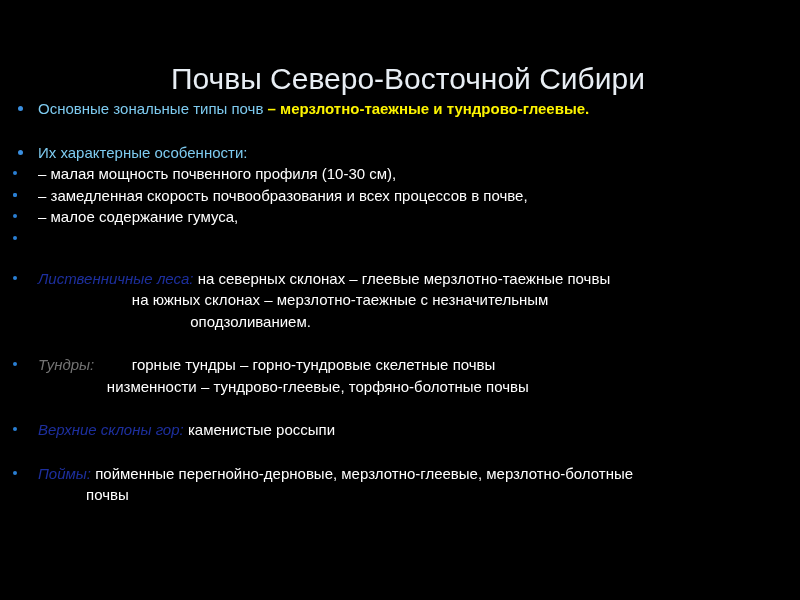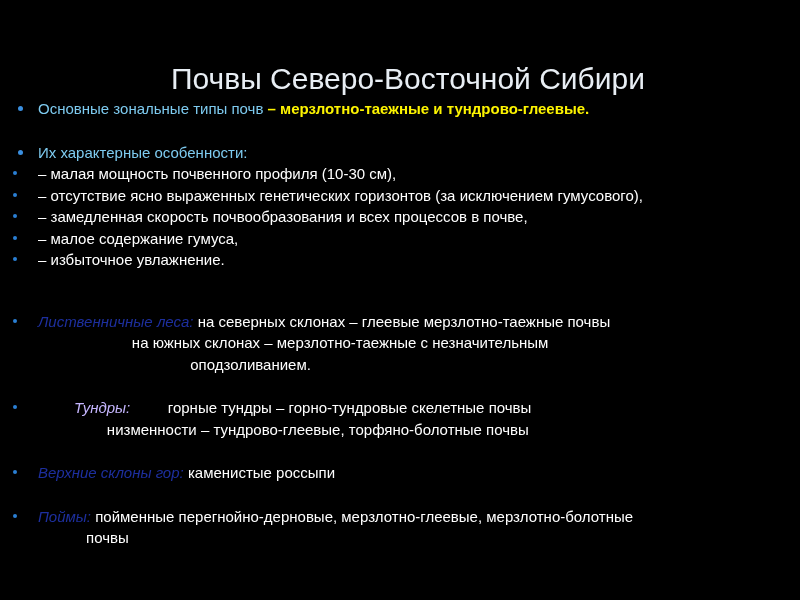--- a/index.html
+++ b/index.html
@@ -72,21 +72,21 @@
   .txt {
     display: inline;
     font-size: 15px;
     white-space: pre-wrap;
   }
 
   .c-cyan   { color: #7ecbf0; margin-top: 39px; }
   .c-yellow { color: #fdf400; font-weight: bold; text-align: right; }
   .c-white  { color: #ffffff; }
   .c-navy   { color: #1d2f9e; font-style: italic; text-align: center; }
-  .c-navy2  { color: #c4b5fd; font-style: italic; margin-left: 36px; }
+  .c-navy2  { color: #737373; font-style: italic; }
 
   .gap-sm { height: 10px; }
   .gap-md { height: 22px; }
   .gap-lg { height: 30px; }
 
   .cont {
     display: block;
     padding-left: 36px;
     font-size: 15px;
     color: #ffffff;
@@ -114,33 +114,31 @@
       <span class="bullet big"></span>
       <span class="txt c-cyan">Их характерные особенности:</span>
     </div>
 
     <div class="row">
       <span class="bullet"></span>
       <span class="txt c-white">– малая мощность почвенного профиля (10-30 см),</span>
     </div>
     <div class="row">
       <span class="bullet"></span>
-      <span class="txt c-white">– отсутствие ясно выраженных генетических горизонтов (за исключением гумусового),</span>
     </div>
     <div class="row">
       <span class="bullet"></span>
       <span class="txt c-white">– замедленная скорость почвообразования и всех процессов в почве,</span>
     </div>
     <div class="row">
       <span class="bullet"></span>
       <span class="txt c-white">– малое содержание гумуса,</span>
     </div>
     <div class="row">
       <span class="bullet"></span>
-      <span class="txt c-white">– избыточное увлажнение.</span>
     </div>
 
     <div class="gap-lg"></div>
     <div class="gap-sm"></div>
 
     <div class="row">
       <span class="bullet"></span>
       <span class="txt c-navy">Лиственничные леса:</span><span class="txt c-white"> на северных склонах – глеевые мерзлотно-таежные почвы</span>
     </div>
     <div class="cont">                       на южных склонах – мерзлотно-таежные с незначительным</div>

